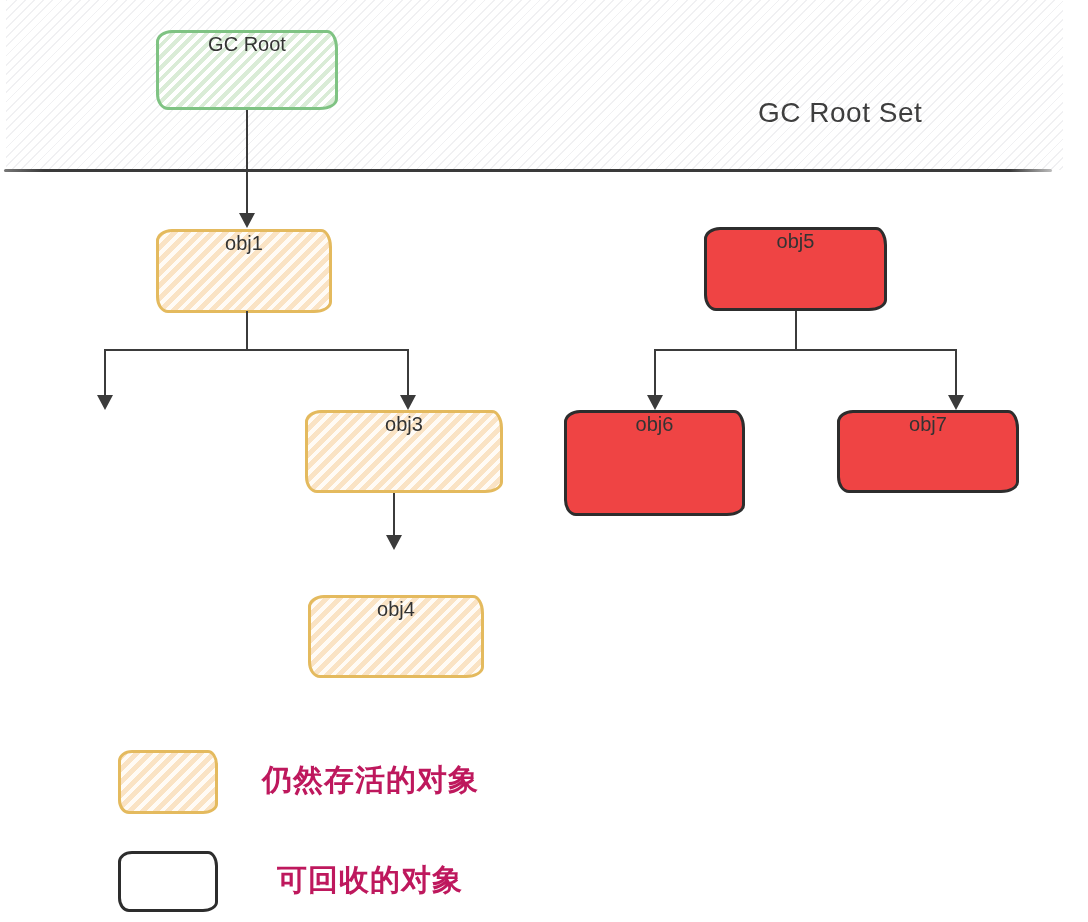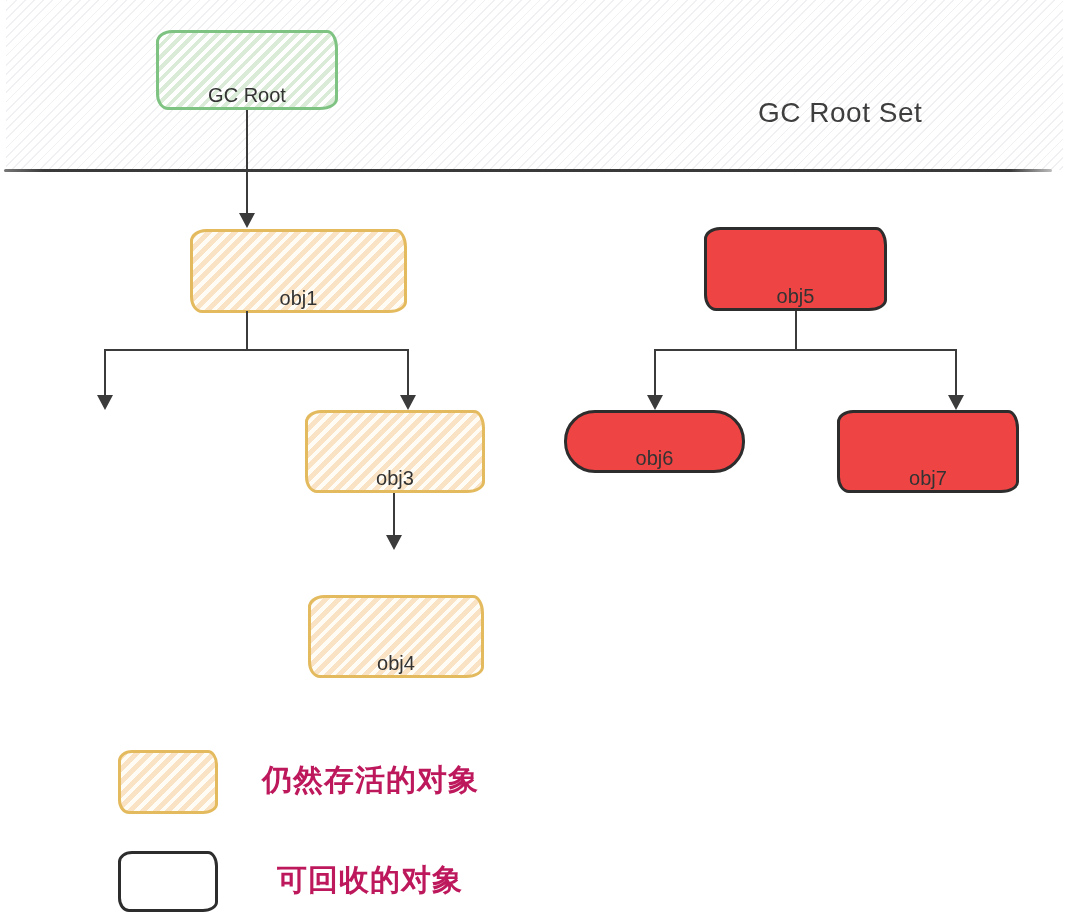--- a/index.html
+++ b/index.html
@@ -21,21 +21,21 @@
     position:absolute;left:758px;top:97px;
     font-size:28px;color:#3e3e3e;letter-spacing:0.5px;
   }
   .separator{
     position:absolute;left:4px;top:169px;width:1048px;height:3px;
     background:linear-gradient(90deg,#777 0px,#3a3a3a 40px,#3a3a3a 96%,#bdbdbd 100%);
     border-radius:2px;
   }
   
   .node{
-    position:absolute;display:flex;align-items:flex-end;justify-content:center;
+    position:absolute;display:flex;align-items:flex-start;justify-content:center;
     font-size:20px;color:#333333;box-sizing:border-box;
     border-radius:16px 11px 18px 12px / 12px 18px 11px 16px;
   }
   .node.root{
     border:3px solid #7fc383;
     background:repeating-linear-gradient(135deg,#daecd7 0px,#daecd7 4px,#ffffff 4px,#ffffff 8px);
   }
   .node.alive{
     border:3px solid #e4ba5e;
     background:repeating-linear-gradient(135deg,#fae3c4 0px,#fae3c4 5px,#fffbf5 5px,#fffbf5 9px);
@@ -80,33 +80,33 @@
 
 <div class="canvas">
 
   <div class="root-band"></div>
   <div class="band-label">GC Root Set</div>
   <div class="separator"></div>
 
   <div class="node root" style="left:156px;top:30px;width:182px;height:80px;">
       <span>GC Root</span>
     </div>
-  <div class="node alive" style="left:156px;top:229px;width:217px;height:84px;margin-left:34px;">
+  <div class="node alive" style="left:156px;top:229px;width:176px;height:84px;">
       <span>obj1</span>
     </div>
-  <div class="node alive" style="left:305px;top:410px;width:180px;height:83px;">
+  <div class="node alive" style="left:305px;top:410px;width:198px;height:83px;">
       <span>obj3</span>
     </div>
   <div class="node alive" style="left:308px;top:550px;width:176px;height:83px;margin-top:45px;">
       <span>obj4</span>
     </div>
   <div class="node plain" style="left:704px;top:227px;width:183px;height:84px;">
       <span>obj5</span>
     </div>
-  <div class="node plain" style="left:564px;top:410px;width:181px;height:63px;border-radius:31px;">
+  <div class="node plain" style="left:564px;top:410px;width:181px;height:106px;">
       <span>obj6</span>
     </div>
   <div class="node plain" style="left:837px;top:410px;width:182px;height:83px;">
       <span>obj7</span>
     </div>
 
   <div class="seg v" style="left:246px;top:110px;height:104px;"></div>
   <div class="arrow-down" style="left:239px;top:213px;"></div>
 
   <div class="seg v" style="left:246px;top:311px;height:40px;"></div>

